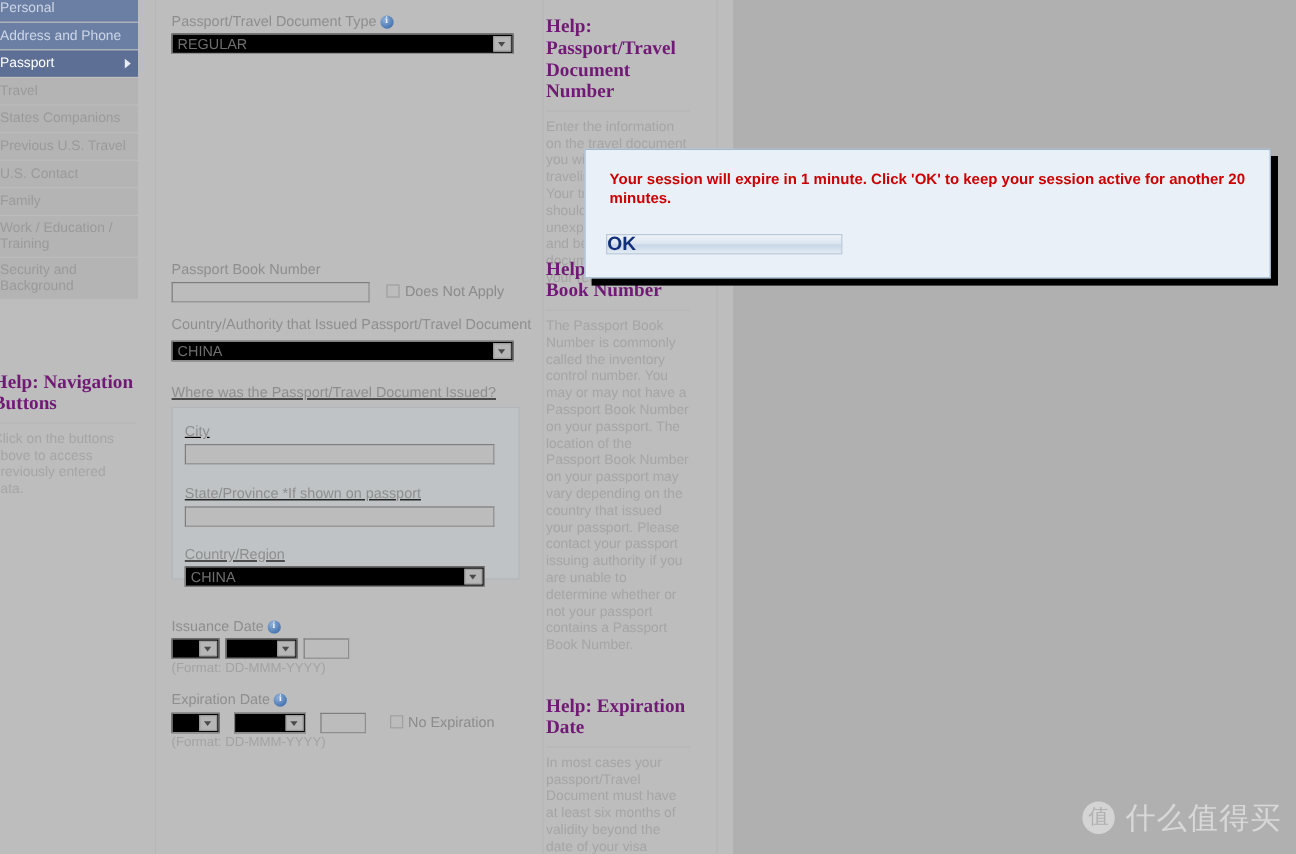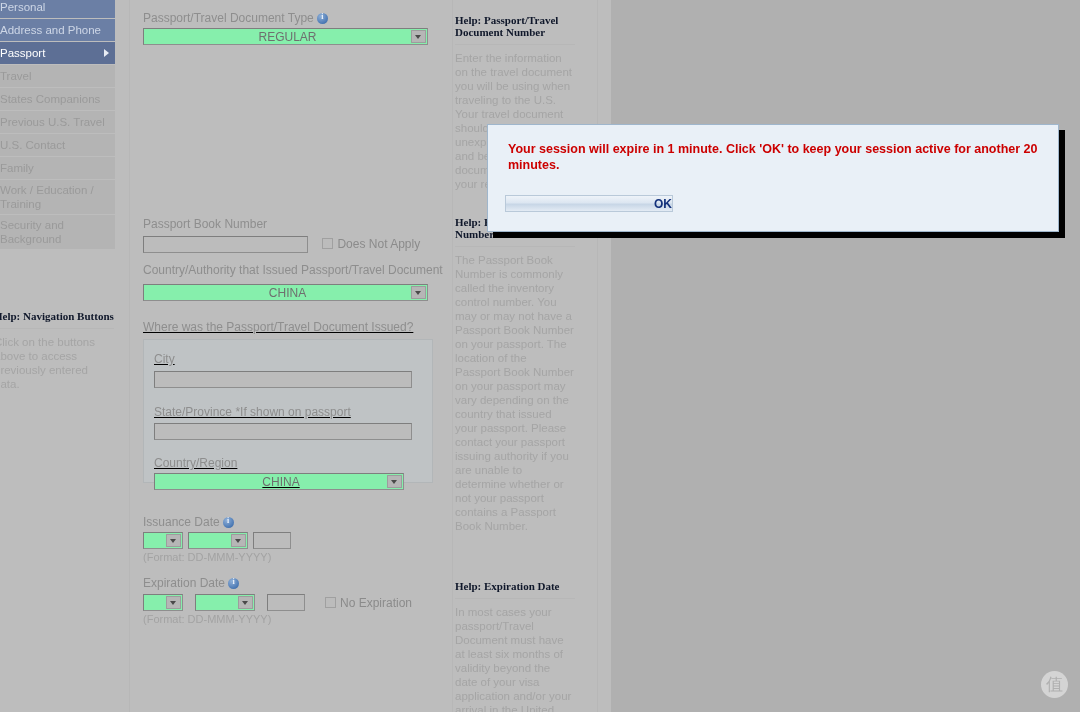--- a/index.html
+++ b/index.html
@@ -71,22 +71,22 @@
   
   #nav-help {
     position: absolute;
     left: -6px;
     top: 310px;
     width: 120px;
   }
   .help-title {
     font-family: "Liberation Serif", serif;
     font-weight: bold;
-    font-size: 11px;
-    color: #0f172a;
+    font-size: 16px;
+    color: #701a75;
     padding-bottom: 4px;
   }
   .help-rule {
     border-top: 1px solid #b7b7b7;
     margin: 2px 0 6px 0;
   }
   .help-body {
     font-size: 11.5px;
     color: #a5a5a5;
     line-height: 14px;
@@ -146,30 +146,29 @@
     font-size: 12px;
     color: #6d6d6d;
     padding: 0 3px;
     outline: none;
   }
   .sel {
     position: relative;
     border: 1px solid #8e8e8e;
     border-top-color: #7e7e7e;
     border-left-color: #7e7e7e;
-    background: #86efac;
+    background: #000000;
     height: 17px;
     box-sizing: border-box;
     font-size: 12px;
     color: #6f6f6f;
     line-height: 16px;
     padding-left: 4px;
     white-space: nowrap;
     overflow: hidden;
-    text-align: center;
   }
   .sel .arrow-box {
     position: absolute;
     right: 1px; top: 1px;
     width: 15px; height: 13px;
     background: #b6b6b6;
     border: 1px solid #9d9d9d;
     box-sizing: border-box;
   }
   .sel .arrow-box::after {
@@ -233,26 +232,26 @@
     left: 20px; top: 16px;
     right: 14px;
     font-size: 12.5px;
     font-weight: bold;
     color: #cc0000;
     line-height: 16px;
   }
   #dialog-ok {
     position: absolute;
     left: 17px; top: 70px;
-    width: 168px; height: 17px;
+    width: 197px; height: 17px;
     background: linear-gradient(to bottom, #eef3f9 0%, #dce6f1 45%, #c7d6e6 55%, #e3ebf4 100%);
     border: 1px solid #b9c9d9;
     box-sizing: border-box;
-    text-align: right;
-    font-size: 12px;
+    text-align: left;
+    font-size: 16px;
     font-weight: bold;
     color: #12307a;
     line-height: 16px;
     cursor: pointer;
   }
 
   
   #watermark {
     position: absolute;
     right: 12px;
@@ -439,15 +438,16 @@
 
   </div>
 
   <div id="dialog">
     <div id="dialog-msg">Your session will expire in 1 minute. Click 'OK' to keep your session active for another 20 minutes.</div>
     <div id="dialog-ok">OK</div>
   </div>
 
   <div id="watermark">
     <div id="wm-logo">值</div>
+    <div id="wm-text">什么值得买</div>
   </div>
 
 </div>
 
 </body></html>

